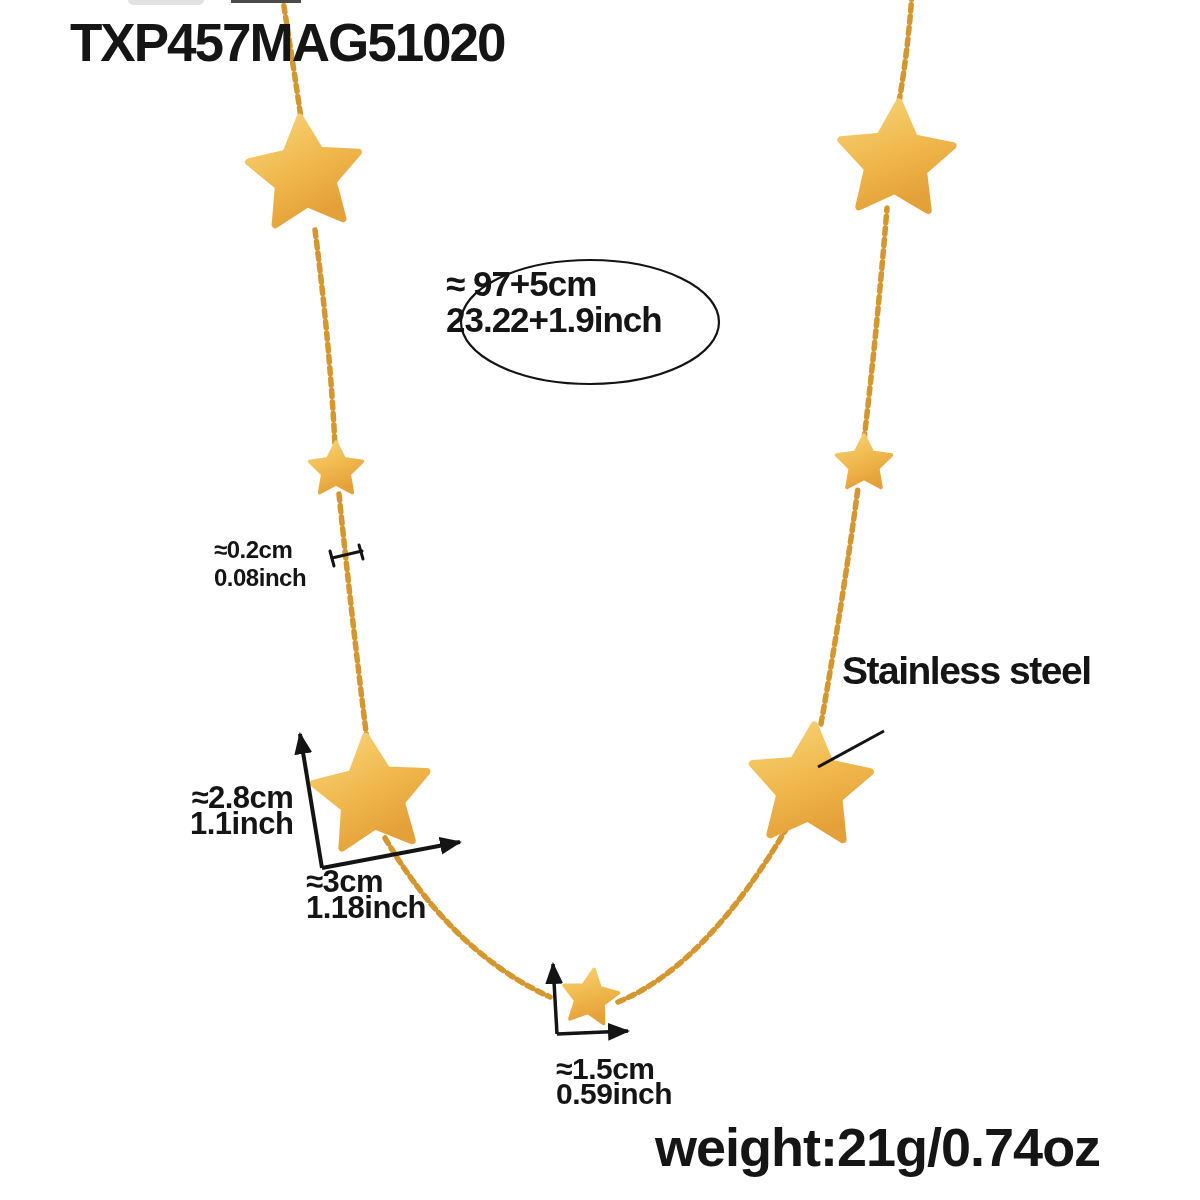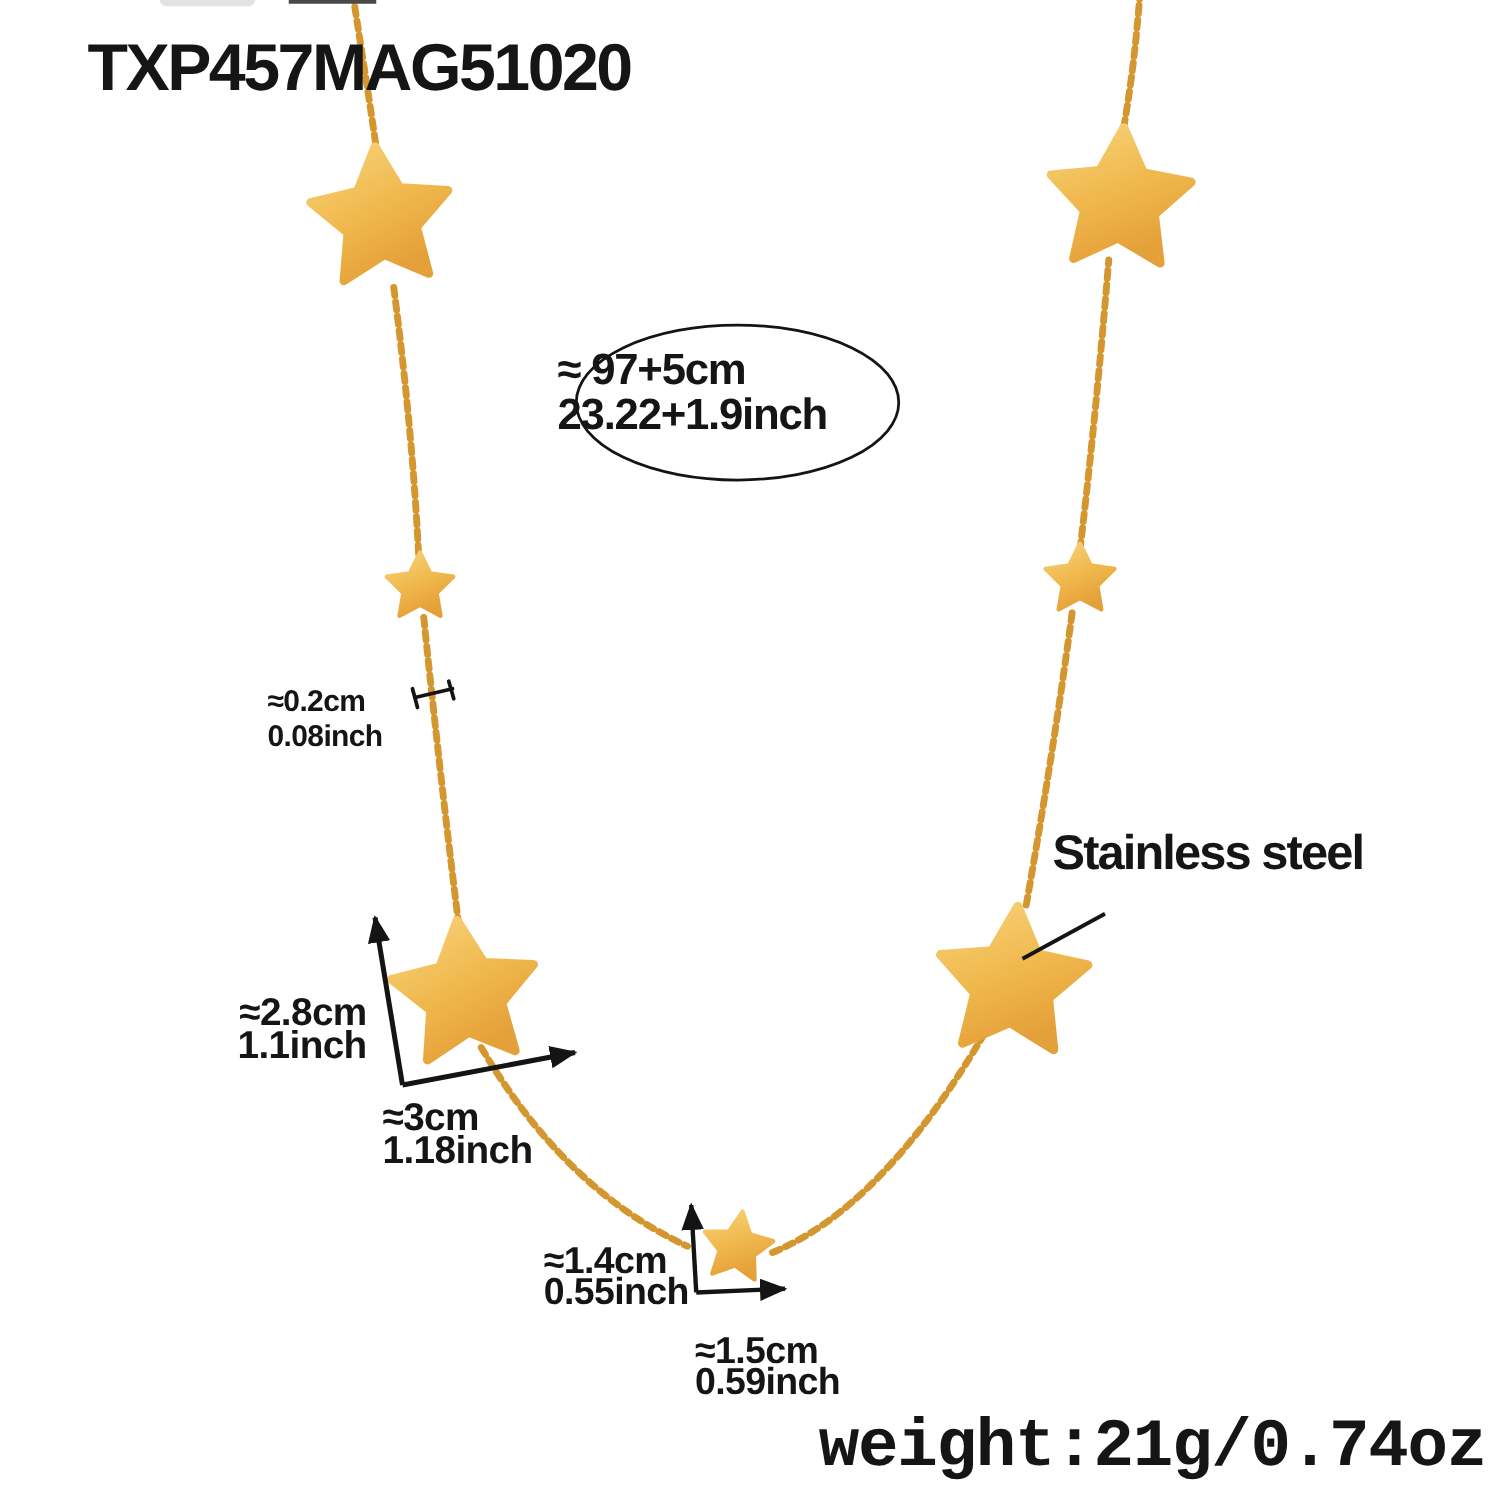--- a/index.html
+++ b/index.html
@@ -10,32 +10,31 @@
     overflow:hidden;
     font-family:"Liberation Sans", sans-serif;
   }
   #necklace-svg{position:absolute;left:0;top:0;width:1200px;height:1200px;}
   .t{
     position:absolute;
     font-weight:700;
     color:#151515;
     white-space:nowrap;
     z-index:3;
-    margin-top:12px;
   }
   .t span{display:block;}
   #product-code{left:70px;top:12px;font-size:53px;letter-spacing:-2px;}
   #length-label{left:446px;top:266px;width:288px;text-align:left;font-size:35px;line-height:36px;letter-spacing:-1px;}
   #chain-width-label{left:214px;top:536px;font-size:24px;line-height:28px;letter-spacing:-0.5px;}
   #stainless-label{left:842px;top:649px;font-size:39px;letter-spacing:-1.5px;}
   #large-star-height-label{left:190px;top:785px;font-size:31px;line-height:26px;letter-spacing:-0.5px;text-align:right;}
   #large-star-width-label{left:306px;top:869px;font-size:31px;line-height:26px;letter-spacing:-0.5px;}
   #small-star-height-label{left:435px;top:984px;font-size:30px;line-height:25px;letter-spacing:-0.5px;}
   #small-star-width-label{left:556px;top:1056px;font-size:30px;line-height:25px;letter-spacing:-0.5px;}
-  #weight-label{left:655px;top:1116px;font-size:54px;letter-spacing:-1px;font-family:Liberation Mono, monospace;}
+  #weight-label{left:655px;top:1116px;font-size:54px;letter-spacing:-1px;}
   .edge-artifact{position:absolute;z-index:1;}
   #artifact-left{left:128px;top:0;width:76px;height:5px;background:#e2e2e2;border-radius:0 0 5px 5px;}
   #artifact-right{left:231px;top:0;width:70px;height:3px;background:#4a4a4a;}
 </style>
 </head>
 <body>
 
 <div id="stage">
 
   <svg id="necklace-svg" viewBox="0 0 1200 1200">
@@ -116,24 +115,20 @@
   <div class="t" id="large-star-height-label">
     <span>≈2.8cm</span>
     <span>1.1inch</span>
   </div>
 
   <div class="t" id="large-star-width-label">
     <span>≈3cm</span>
     <span>1.18inch</span>
   </div>
 
-  <div class="t" id="small-star-height-label">
-    <span>≈1.4cm</span>
-    <span>0.55inch</span>
-  </div>
 
   <div class="t" id="small-star-width-label">
     <span>≈1.5cm</span>
     <span>0.59inch</span>
   </div>
 
   <div class="t" id="weight-label">weight:21g/0.74oz</div>
 
 </div>
 

